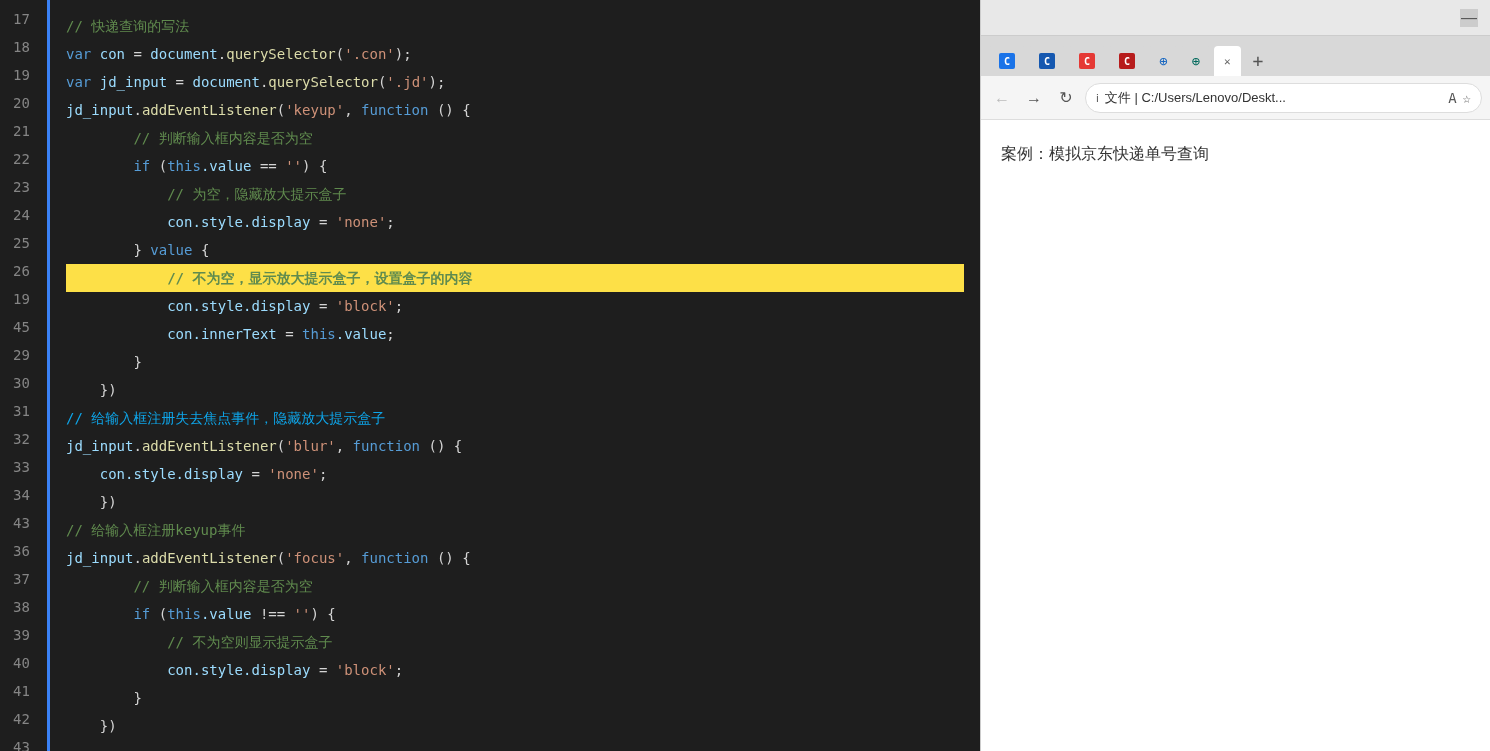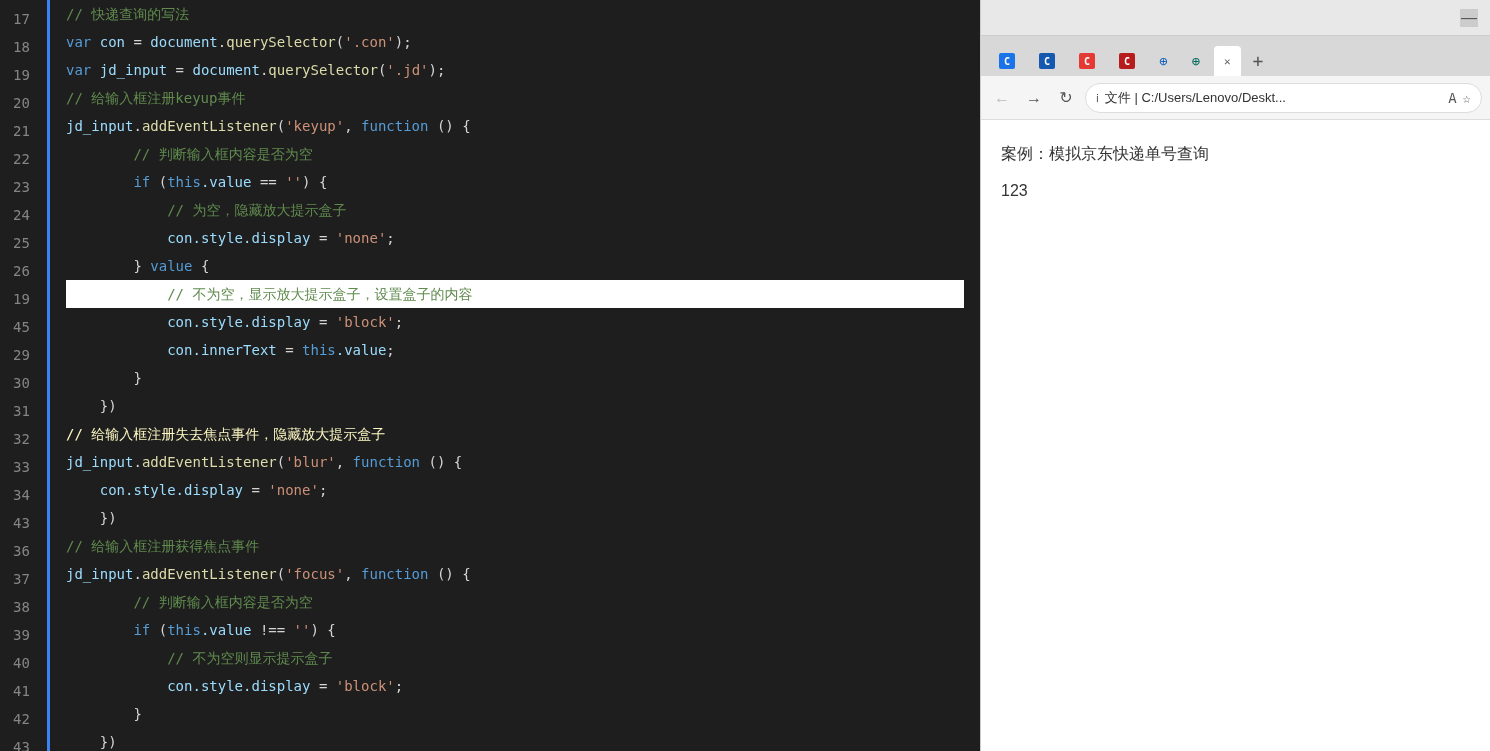--- a/index.html
+++ b/index.html
@@ -32,33 +32,34 @@
       text-align: center;
       font-size: 14px;
       line-height: 28px;
       user-select: none;
       min-width: 50px;
       border-right: 3px solid #3b82f6;
     }
 
     .code-lines {
       flex: 1;
-      padding: 0 16px;
+      padding: 12px 16px;
       overflow-x: auto;
     }
 
     .code-line {
       font-size: 14px;
       line-height: 28px;
       white-space: pre;
       color: #d4d4d4;
     }
 
     .code-line.highlighted {
-      background: #ffffff;
+      background: #fde047;
+      font-weight: bold;
     }    
 
     
     #browser-panel {
       width: 510px;
       background: #fff;
       display: flex;
       flex-direction: column;
       border-left: 1px solid #ccc;
       box-shadow: -2px 0 8px rgba(0,0,0,0.3);
@@ -209,21 +210,21 @@
     .browser-content {
       flex: 1;
       background: #fff;
       padding: 24px 20px;
       font-family: Arial, sans-serif;
     }
 
     .page-title-text {
       font-size: 16px;
       color: #333;
-      margin-bottom: 17px;
+      margin-bottom: 11px;
     }
 
     .tracking-display {
       font-size: 16px;
       color: #333;
       margin-bottom: 8px;
     }
 
     .tracking-input-wrapper {
       position: relative;
@@ -283,37 +284,36 @@
         <span class="line-number-cell">40</span>
         <span class="line-number-cell">41</span>
         <span class="line-number-cell">42</span>
         <span class="line-number-cell">43</span>
       </div>
     <div class="code-lines">
 
     <div class="code-line"><span style="color: rgb(96, 139, 78);">// 快递查询的写法</span></div>
         <div class="code-line"><span style="color: rgb(86, 156, 214);">var</span><span style="color: rgb(212, 212, 212);"> </span><span style="color: rgb(156, 220, 254);">con</span><span style="color: rgb(212, 212, 212);"> = </span><span style="color: rgb(156, 220, 254);">document</span><span style="color: rgb(212, 212, 212);">.</span><span style="color: rgb(220, 220, 170);">querySelector</span><span style="color: rgb(212, 212, 212);">(</span><span style="color: rgb(206, 145, 120);">'.con'</span><span style="color: rgb(212, 212, 212);">);</span></div>
         <div class="code-line"><span style="color: rgb(86, 156, 214);">var</span><span style="color: rgb(212, 212, 212);"> </span><span style="color: rgb(156, 220, 254);">jd_input</span><span style="color: rgb(212, 212, 212);"> = </span><span style="color: rgb(156, 220, 254);">document</span><span style="color: rgb(212, 212, 212);">.</span><span style="color: rgb(220, 220, 170);">querySelector</span><span style="color: rgb(212, 212, 212);">(</span><span style="color: rgb(206, 145, 120);">'.jd'</span><span style="color: rgb(212, 212, 212);">);</span></div>
-        <div class="code-line"><span style="color: rgb(96, 139, 78);">// 给输入框注册keyup事件</span></div>
         <div class="code-line"><span style="color: rgb(156, 220, 254);">jd_input</span><span style="color: rgb(212, 212, 212);">.</span><span style="color: rgb(220, 220, 170);">addEventListener</span><span style="color: rgb(212, 212, 212);">(</span><span style="color: rgb(206, 145, 120);">'keyup'</span><span style="color: rgb(212, 212, 212);">, </span><span style="color: rgb(86, 156, 214);">function</span><span style="color: rgb(212, 212, 212);"> () {</span></div>
         <div class="code-line"><span style="color: rgb(96, 139, 78);">        // 判断输入框内容是否为空</span></div>
         <div class="code-line"><span style="color: rgb(212, 212, 212);">        </span><span style="color: rgb(86, 156, 214);">if</span><span style="color: rgb(212, 212, 212);"> (</span><span style="color: rgb(86, 156, 214);">this</span><span style="color: rgb(156, 220, 254);">.value</span><span style="color: rgb(212, 212, 212);"> == </span><span style="color: rgb(206, 145, 120);">''</span><span style="color: rgb(212, 212, 212);">) {</span></div>
         <div class="code-line"><span style="color: rgb(96, 139, 78);">            // 为空，隐藏放大提示盒子</span></div>
         <div class="code-line"><span style="color: rgb(212, 212, 212);">            </span><span style="color: rgb(156, 220, 254);">con</span><span style="color: rgb(156, 220, 254);">.style</span><span style="color: rgb(156, 220, 254);">.display</span><span style="color: rgb(212, 212, 212);"> = </span><span style="color: rgb(206, 145, 120);">'none'</span><span style="color: rgb(212, 212, 212);">;</span></div>
         <div class="code-line"><span style="color: rgb(212, 212, 212);">        </span><span style="color: rgb(212, 212, 212);">} </span><span style="color: rgb(86, 156, 214);">value</span><span style="color: rgb(212, 212, 212);"> {</span></div>
         <div class="code-line highlighted"><span style="color: rgb(96, 139, 78);">            // 不为空，显示放大提示盒子，设置盒子的内容</span></div>
         <div class="code-line"><span style="color: rgb(212, 212, 212);">            </span><span style="color: rgb(156, 220, 254);">con</span><span style="color: rgb(156, 220, 254);">.style</span><span style="color: rgb(156, 220, 254);">.display</span><span style="color: rgb(212, 212, 212);"> = </span><span style="color: rgb(206, 145, 120);">'block'</span><span style="color: rgb(212, 212, 212);">;</span></div>
         <div class="code-line"><span style="color: rgb(212, 212, 212);">            </span><span style="color: rgb(156, 220, 254);">con</span><span style="color: rgb(156, 220, 254);">.innerText</span><span style="color: rgb(212, 212, 212);"> = </span><span style="color: rgb(86, 156, 214);">this</span><span style="color: rgb(156, 220, 254);">.value</span><span style="color: rgb(212, 212, 212);">;</span></div>
         <div class="code-line"><span style="color: rgb(212, 212, 212);">        </span><span style="color: rgb(212, 212, 212);">}</span></div>
         <div class="code-line"><span style="color: rgb(212, 212, 212);">    </span><span style="color: rgb(212, 212, 212);">})</span></div>
-        <div class="code-line"><span style="color: #fef9c3;">// 给输入框注册失去焦点事件，隐藏放大提示盒子</span></div>
+        <div class="code-line"><span style="color: #0ea5e9;">// 给输入框注册失去焦点事件，隐藏放大提示盒子</span></div>
         <div class="code-line"><span style="color: rgb(156, 220, 254);">jd_input</span><span style="color: rgb(212, 212, 212);">.</span><span style="color: rgb(220, 220, 170);">addEventListener</span><span style="color: rgb(212, 212, 212);">(</span><span style="color: rgb(206, 145, 120);">'blur'</span><span style="color: rgb(212, 212, 212);">, </span><span style="color: rgb(86, 156, 214);">function</span><span style="color: rgb(212, 212, 212);"> () {</span></div>
         <div class="code-line"><span style="color: rgb(212, 212, 212);">    </span><span style="color: rgb(156, 220, 254);">con</span><span style="color: rgb(156, 220, 254);">.style</span><span style="color: rgb(156, 220, 254);">.display</span><span style="color: rgb(212, 212, 212);"> = </span><span style="color: rgb(206, 145, 120);">'none'</span><span style="color: rgb(212, 212, 212);">;</span></div>
         <div class="code-line"><span style="color: rgb(212, 212, 212);">    </span><span style="color: rgb(212, 212, 212);">})</span></div>
-        <div class="code-line"><span style="color: rgb(96, 139, 78);">// 给输入框注册获得焦点事件</span></div>
+        <div class="code-line"><span style="color: rgb(96, 139, 78);">// 给输入框注册keyup事件</span></div>
         <div class="code-line"><span style="color: rgb(156, 220, 254);">jd_input</span><span style="color: rgb(212, 212, 212);">.</span><span style="color: rgb(220, 220, 170);">addEventListener</span><span style="color: rgb(212, 212, 212);">(</span><span style="color: rgb(206, 145, 120);">'focus'</span><span style="color: rgb(212, 212, 212);">, </span><span style="color: rgb(86, 156, 214);">function</span><span style="color: rgb(212, 212, 212);"> () {</span></div>
         <div class="code-line"><span style="color: rgb(96, 139, 78);">        // 判断输入框内容是否为空</span></div>
         <div class="code-line"><span style="color: rgb(212, 212, 212);">        </span><span style="color: rgb(86, 156, 214);">if</span><span style="color: rgb(212, 212, 212);"> (</span><span style="color: rgb(86, 156, 214);">this</span><span style="color: rgb(156, 220, 254);">.value</span><span style="color: rgb(212, 212, 212);"> !== </span><span style="color: rgb(206, 145, 120);">''</span><span style="color: rgb(212, 212, 212);">) {</span></div>
         <div class="code-line"><span style="color: rgb(96, 139, 78);">            // 不为空则显示提示盒子</span></div>
         <div class="code-line"><span style="color: rgb(212, 212, 212);">            </span><span style="color: rgb(156, 220, 254);">con</span><span style="color: rgb(156, 220, 254);">.style</span><span style="color: rgb(156, 220, 254);">.display</span><span style="color: rgb(212, 212, 212);"> = </span><span style="color: rgb(206, 145, 120);">'block'</span><span style="color: rgb(212, 212, 212);">;</span></div>
         <div class="code-line"><span style="color: rgb(212, 212, 212);">        </span><span style="color: rgb(212, 212, 212);">}</span></div>
         <div class="code-line"><span style="color: rgb(212, 212, 212);">    </span><span style="color: rgb(212, 212, 212);">})</span></div>
       </div>
   </div>
 </div>
@@ -356,15 +356,14 @@
     <div class="address-bar">
       <span class="address-lock">ℹ</span>
       <span class="address-text">文件 | C:/Users/Lenovo/Deskt...</span>
       <span class="address-translate">A</span>
       <span class="address-star">☆</span>
     </div>
   </div>
 
   <div class="browser-content">
     <div class="page-title-text">案例：模拟京东快递单号查询</div>
-    <div class="tracking-display">123</div>
   </div>
 </div>
 
 </body></html>

